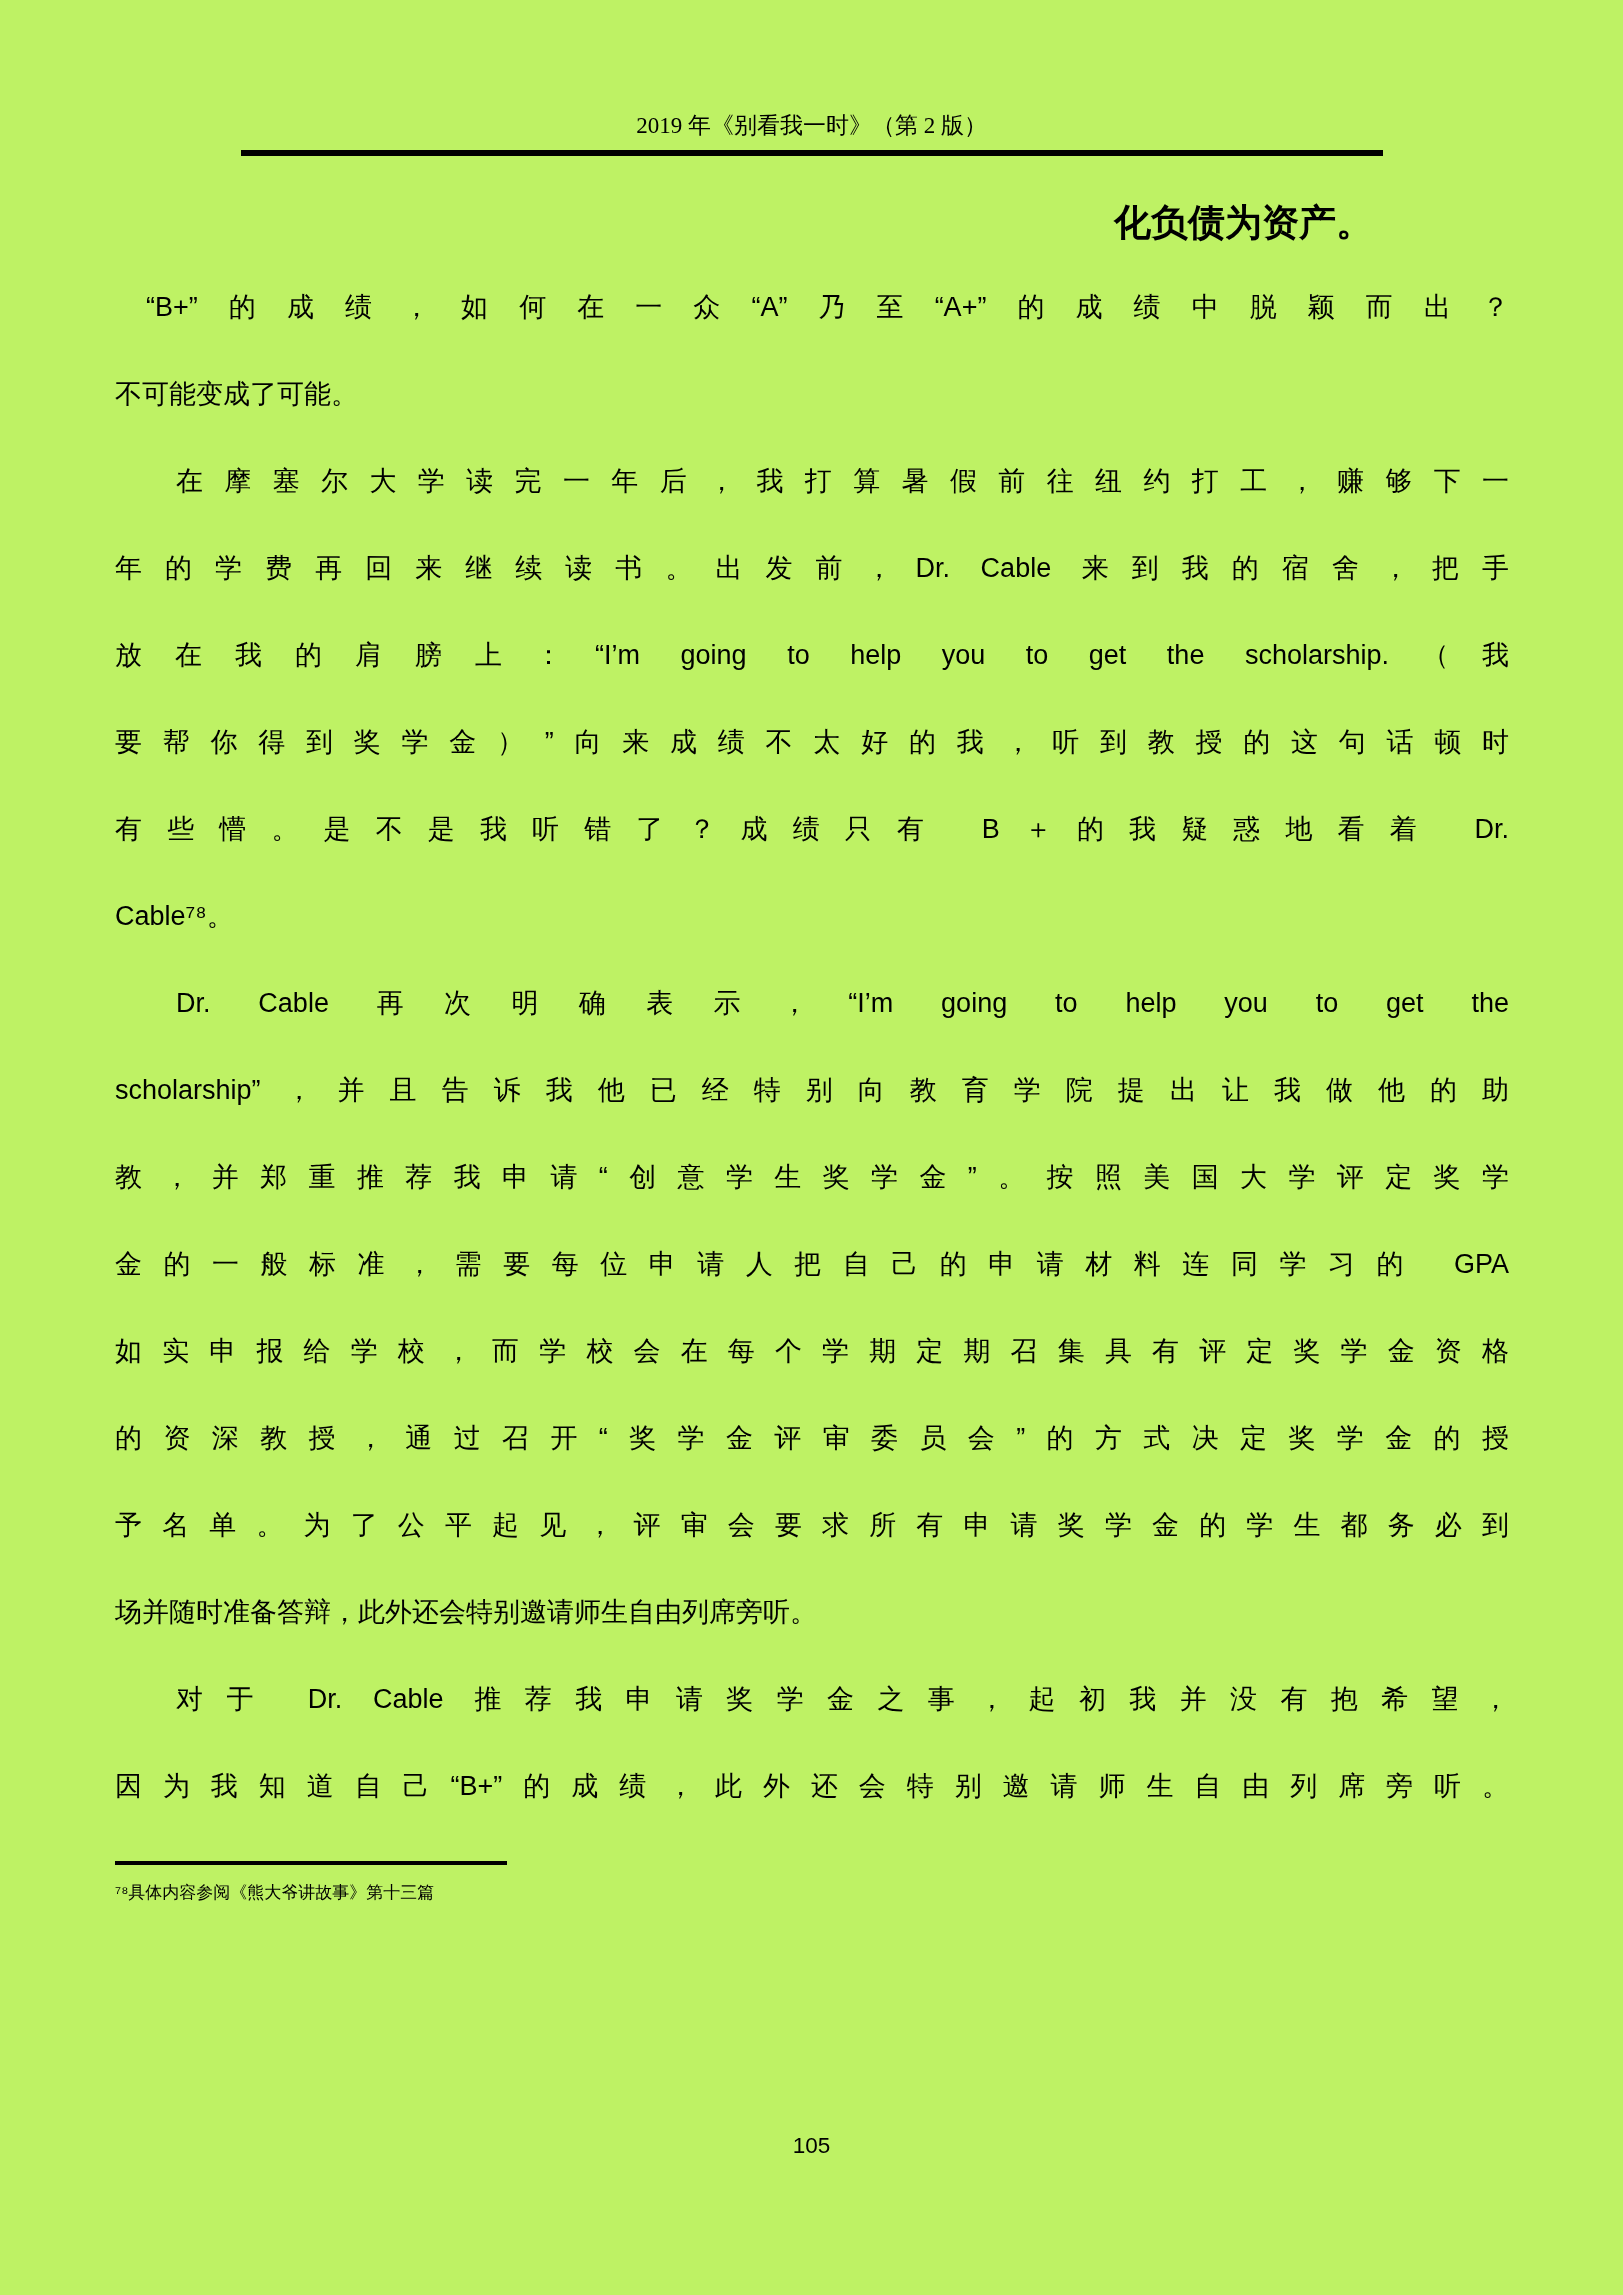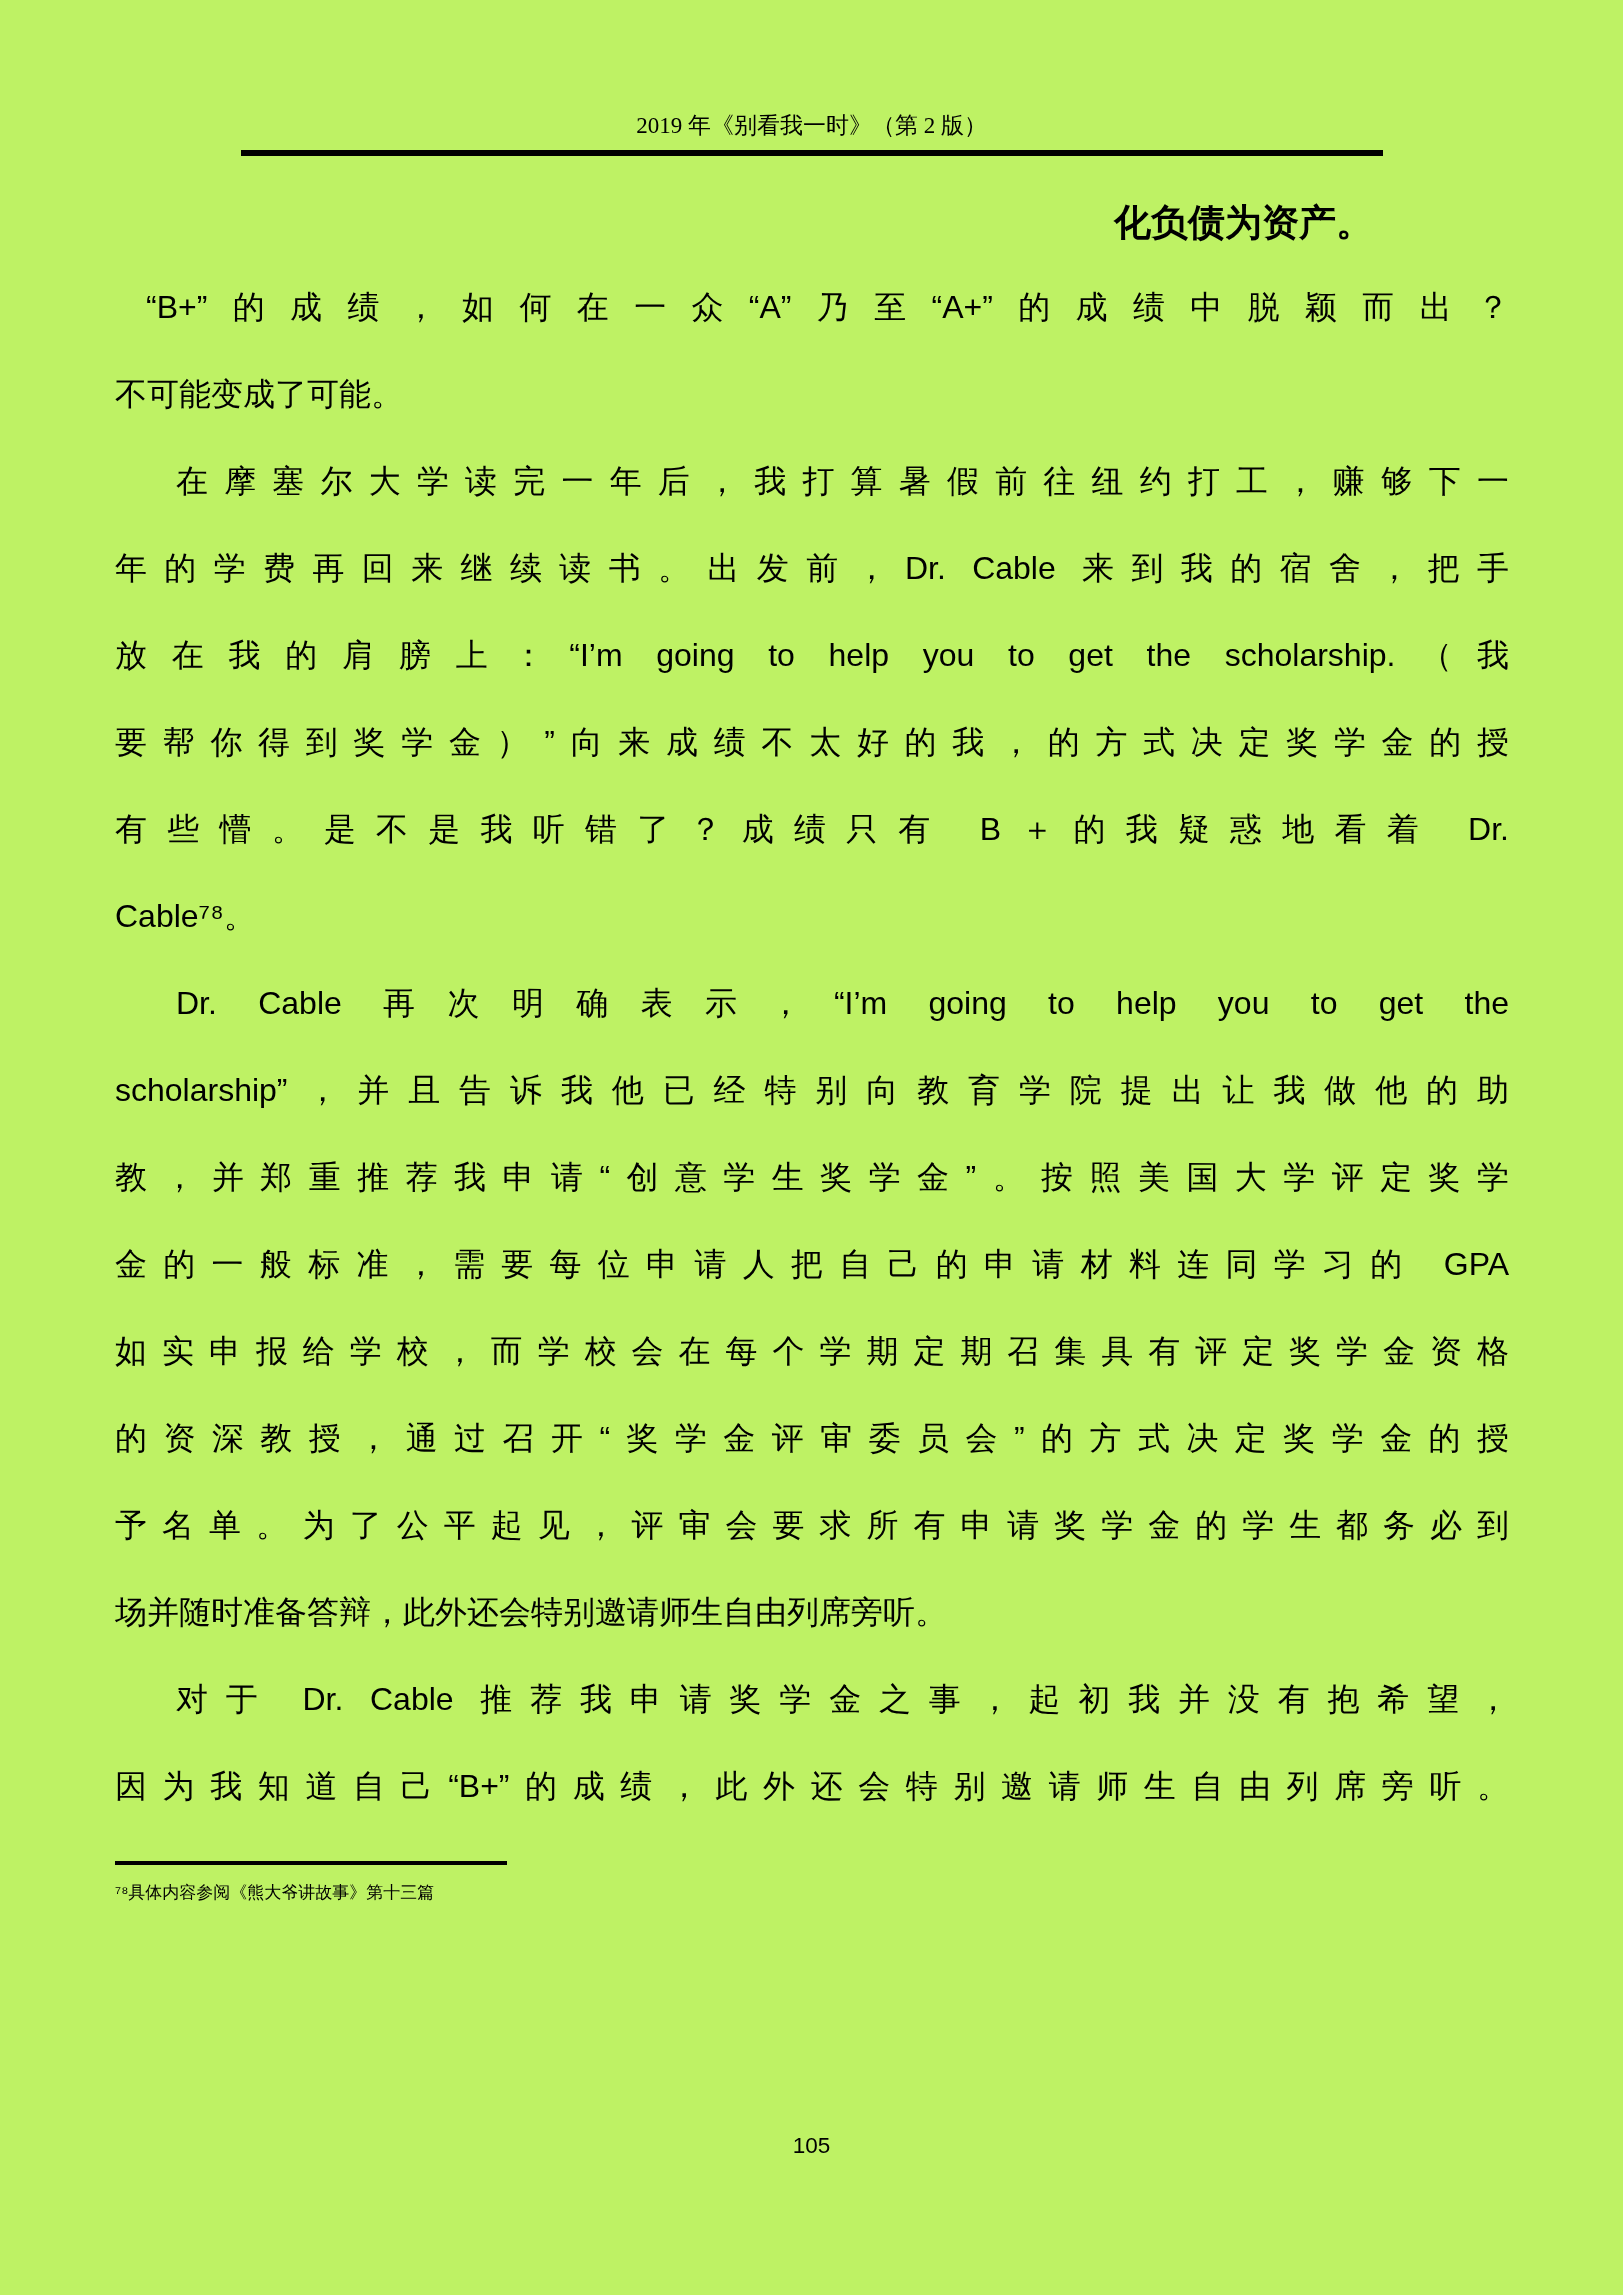--- a/index.html
+++ b/index.html
@@ -42,21 +42,21 @@
     margin-top: 42px;
     text-align: right;
     padding-right: 136px;
     font-size: 37px;
     line-height: 49px;
     font-weight: 700;
     font-family: "DejaVu Serif", cursive, serif;
   }
   .body-text {
     margin-top: 17.7px;
-    font-size: 32px;
+    font-size: 27px;
   }
   .line {
     line-height: 87px;
     white-space: normal;
     font-family: "Liberation Sans", "DejaVu Sans", sans-serif;
   }
   .line.j {
     text-align: justify;
     text-align-last: justify;
     text-justify: inter-ideograph;
@@ -97,21 +97,21 @@
 
 
     <div class="calligraphy">化负债为资产。</div>
 
     <div class="body-text">
         <div class="line j" style="padding-left: 31px;">“B+”的成绩，如何在一众“A”乃至“A+”的成绩中脱颖而出？</div>
         <div class="line">不可能变成了可能。</div>
         <div class="line j" style="padding-left: 61px;">在摩塞尔大学读完一年后，我打算暑假前往纽约打工，赚够下一</div>
         <div class="line j">年的学费再回来继续读书。出发前，Dr. Cable 来到我的宿舍，把手</div>
         <div class="line j">放在我的肩膀上：“I’m going to help you to get the scholarship.（我</div>
-        <div class="line j">要帮你得到奖学金）”向来成绩不太好的我，的方式决定奖学金的授</div>
+        <div class="line j">要帮你得到奖学金）”向来成绩不太好的我，听到教授的这句话顿时</div>
         <div class="line j">有些懵。是不是我听错了？成绩只有 B＋的我疑惑地看着 Dr.</div>
         <div class="line">Cable⁷⁸。</div>
         <div class="line j" style="padding-left: 61px;">Dr. Cable 再次明确表示，“I’m going to help you to get the</div>
         <div class="line j">scholarship”，并且告诉我他已经特别向教育学院提出让我做他的助</div>
         <div class="line j">教，并郑重推荐我申请“创意学生奖学金”。按照美国大学评定奖学</div>
         <div class="line j">金的一般标准，需要每位申请人把自己的申请材料连同学习的 GPA</div>
         <div class="line j">如实申报给学校，而学校会在每个学期定期召集具有评定奖学金资格</div>
         <div class="line j">的资深教授，通过召开“奖学金评审委员会”的方式决定奖学金的授</div>
         <div class="line j">予名单。为了公平起见，评审会要求所有申请奖学金的学生都务必到</div>
         <div class="line">场并随时准备答辩，此外还会特别邀请师生自由列席旁听。</div>

